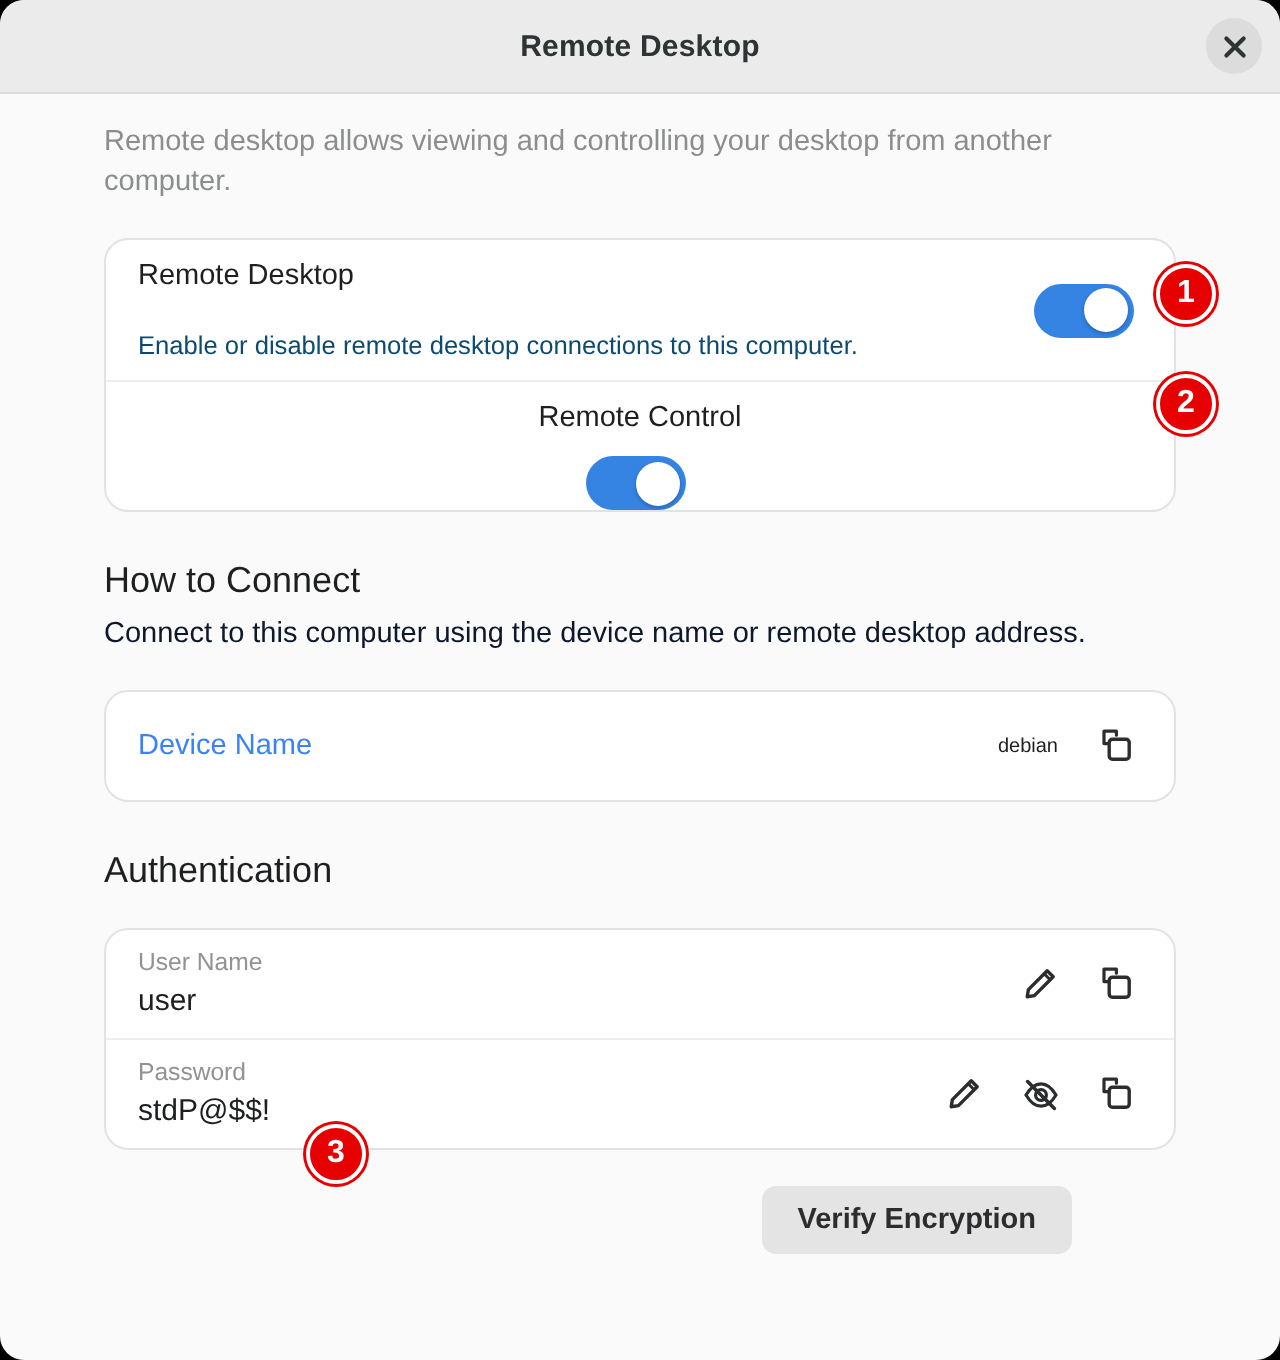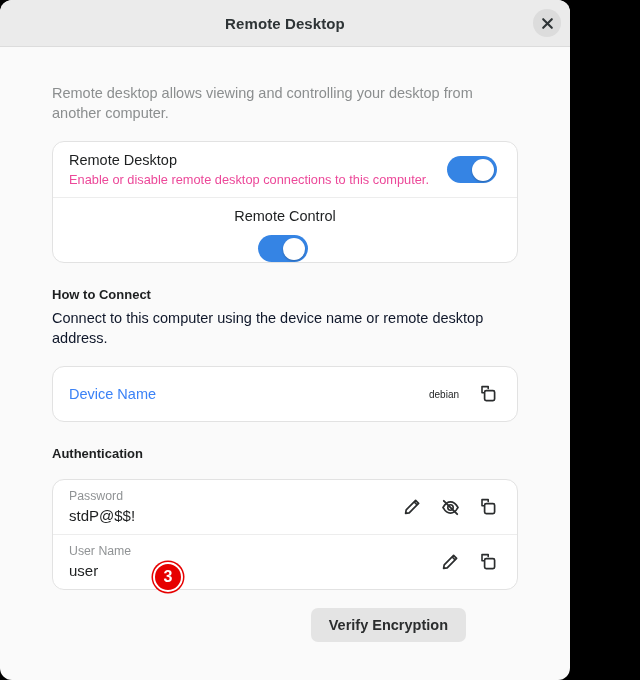--- a/index.html
+++ b/index.html
@@ -8,21 +8,21 @@
     width: 640px;
     height: 680px;
     background: #000000;
     font-family: "Liberation Sans", sans-serif;
     overflow: hidden;
   }
 
   .window {
     position: absolute;
     left: 0; top: 0;
-    width: 570px;
+    width: 640px;
     height: 680px;
     background: #fafafa;
     border-radius: 12px;
     overflow: hidden;
     display: flex;
     flex-direction: column;
   }
 
   
   .titlebar {
@@ -60,21 +60,21 @@
   .close-button svg { display: block; }
 
   
   .content {
     flex: 1 1 auto;
     padding: 0 52px;
     position: relative;
   }
 
   .intro {
-    margin-top: 36px;
+    margin-top: 14px;
     font-size: 14.5px;
     line-height: 20px;
     color: #8b8e8f;
     max-width: 480px;
   }
 
   
   .card {
     background: #ffffff;
     border: 1px solid #e2e2e2;
@@ -93,23 +93,23 @@
   .row + .row { border-top: 1px solid #ededed; flex-direction: column; }
 
   .row-texts { flex: 1 1 auto; padding: 9px 0; }
   .row-title {
     font-size: 14.5px;
     color: #1d1f20;
     line-height: 19px;
   }
   .row-sub {
     font-size: 12.8px;
-    color: #ec4899;
+    color: #0c4a6e;
     line-height: 17px;
-    margin-top: 1px;
+    margin-top: 16px;
   }
 
   
   .toggle {
     width: 50px;
     height: 27px;
     border-radius: 14px;
     background: #3584e4;
     position: relative;
     flex: 0 0 auto;
@@ -148,22 +148,22 @@
     justify-content: center;
     cursor: pointer;
     flex: 0 0 auto;
   }
   .icon-btn + .icon-btn { margin-left: 12px; }
   .icon-btn svg { display: block; }
 
   
   .section-title {
     margin-top: 24px;
-    font-size: 13px;
-    font-weight: bold;
+    font-size: 18px;
+    font-weight: normal;
     color: #1d1f20;
   }
   .section-sub {
     margin-top: 6px;
     font-size: 14.5px;
     color: #0f172a;
     line-height: 20px;
   }
 
   
@@ -292,20 +292,43 @@
 
 
     </div>
 
     <div class="section-title">Authentication</div>
 
     <div class="card">
 
       <div class="field-row">
         <div class="field-texts">
+          <div class="field-caption">User Name</div>
+          <div class="field-value">user</div>
+        </div>
+        <div class="icon-btn">
+          <span>
+            <svg width="18" height="18" viewBox="0 0 18 18">
+              <path d="M12.6 2.4 l3.0 3.0 L6.2 14.8 L2.6 15.4 L3.2 11.8 Z" fill="none" stroke="#2b2d2e" stroke-width="1.7" stroke-linejoin="round"></path>
+              <path d="M11.1 3.9 l3.0 3.0" stroke="#2b2d2e" stroke-width="1.5"></path>
+            </svg>
+          </span>
+        </div>
+        <div class="icon-btn">
+          <span>
+            <svg width="18" height="18" viewBox="0 0 18 18">
+              <path d="M3 1.6 h6.2 v2.0 M3 1.6 v6.2 h2.0" fill="none" stroke="#2b2d2e" stroke-width="1.6" stroke-linecap="round" stroke-linejoin="round"></path>
+              <rect x="5.6" y="5.6" width="10" height="10" rx="1.6" fill="none" stroke="#2b2d2e" stroke-width="1.7"></rect>
+            </svg>
+          </span>
+        </div>
+      </div>
+
+      <div class="field-row">
+        <div class="field-texts">
           <div class="field-caption">Password</div>
           <div class="field-value">stdP@$$!</div>
         </div>
         <div class="icon-btn">
           <span>
             <svg width="18" height="18" viewBox="0 0 18 18">
               <path d="M12.6 2.4 l3.0 3.0 L6.2 14.8 L2.6 15.4 L3.2 11.8 Z" fill="none" stroke="#2b2d2e" stroke-width="1.7" stroke-linejoin="round"></path>
               <path d="M11.1 3.9 l3.0 3.0" stroke="#2b2d2e" stroke-width="1.5"></path>
             </svg>
           </span>
@@ -322,43 +345,20 @@
         <div class="icon-btn">
           <span>
             <svg width="18" height="18" viewBox="0 0 18 18">
               <path d="M3 1.6 h6.2 v2.0 M3 1.6 v6.2 h2.0" fill="none" stroke="#2b2d2e" stroke-width="1.6" stroke-linecap="round" stroke-linejoin="round"></path>
               <rect x="5.6" y="5.6" width="10" height="10" rx="1.6" fill="none" stroke="#2b2d2e" stroke-width="1.7"></rect>
             </svg>
           </span>
         </div>
       </div>
 
-      <div class="field-row">
-        <div class="field-texts">
-          <div class="field-caption">User Name</div>
-          <div class="field-value">user</div>
-        </div>
-        <div class="icon-btn">
-          <span>
-            <svg width="18" height="18" viewBox="0 0 18 18">
-              <path d="M12.6 2.4 l3.0 3.0 L6.2 14.8 L2.6 15.4 L3.2 11.8 Z" fill="none" stroke="#2b2d2e" stroke-width="1.7" stroke-linejoin="round"></path>
-              <path d="M11.1 3.9 l3.0 3.0" stroke="#2b2d2e" stroke-width="1.5"></path>
-            </svg>
-          </span>
-        </div>
-        <div class="icon-btn">
-          <span>
-            <svg width="18" height="18" viewBox="0 0 18 18">
-              <path d="M3 1.6 h6.2 v2.0 M3 1.6 v6.2 h2.0" fill="none" stroke="#2b2d2e" stroke-width="1.6" stroke-linecap="round" stroke-linejoin="round"></path>
-              <rect x="5.6" y="5.6" width="10" height="10" rx="1.6" fill="none" stroke="#2b2d2e" stroke-width="1.7"></rect>
-            </svg>
-          </span>
-        </div>
-      </div>
-
     </div>
 
     <div class="footer">
       <button class="verify-button">Verify Encryption</button>
     </div>
 
   </div>
 
   <div class="badge" id="badge-1">1</div>
   <div class="badge" id="badge-2">2</div>

